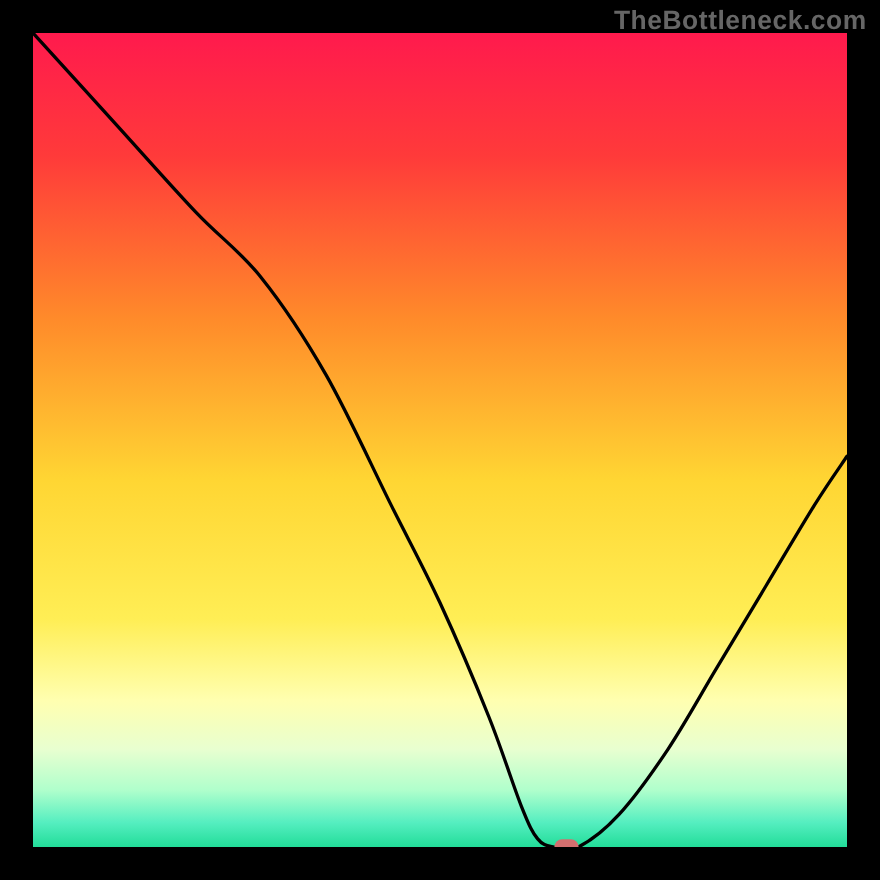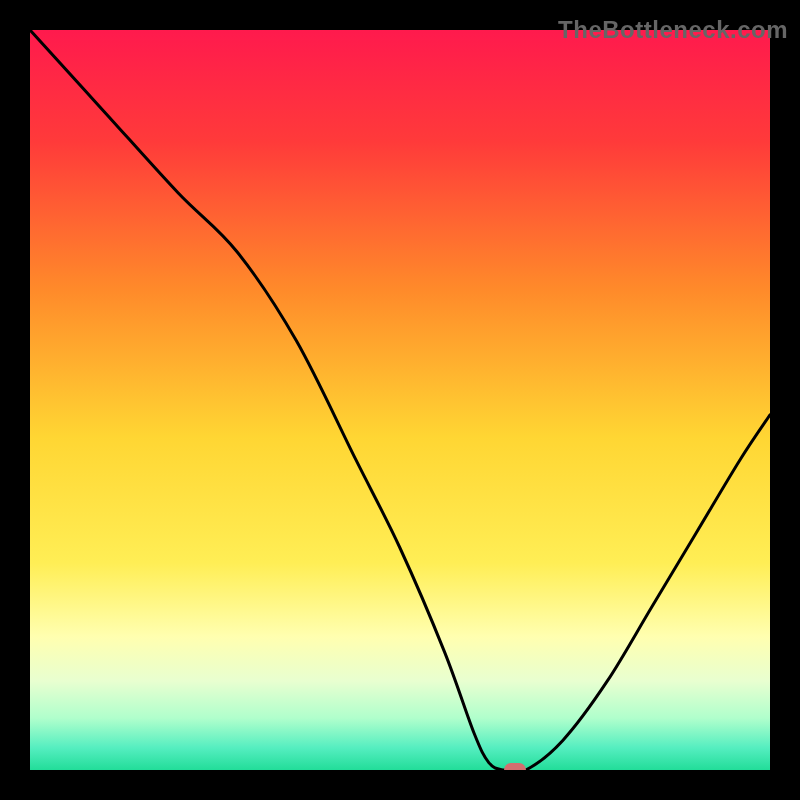--- a/index.html
+++ b/index.html
@@ -19,21 +19,20 @@
   }
   .watermark {
     position: absolute;
     top: 5px;
     right: 12px;
     color: #666;
     font-size: 24px;
     font-weight: bold;
     letter-spacing: 0.5px;
     z-index: 5;
-    margin-top: 11px;
   }
   .plot-area {
     position: absolute;
     left: 30px;
     top: 30px;
     width: 740px;
     height: 740px;
     overflow: hidden;
   }
   .gradient-bg {

